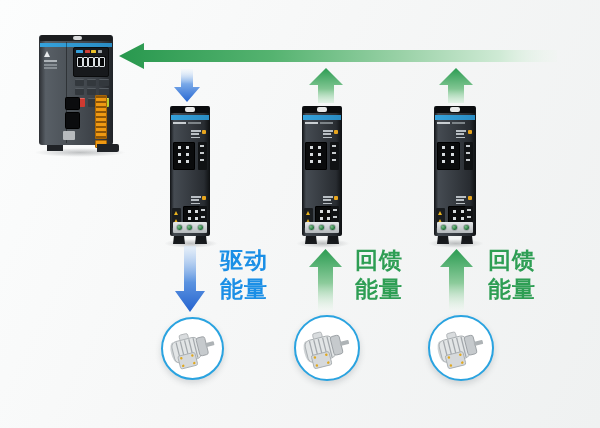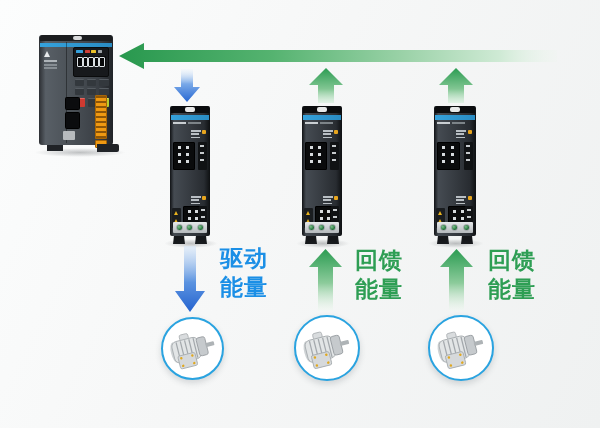--- a/index.html
+++ b/index.html
@@ -4,21 +4,21 @@
 <style>
   html,body{margin:0;padding:0;}
   body{font-family:"Liberation Sans","DejaVu Sans",sans-serif;}
   .canvas{position:relative;width:600px;height:428px;overflow:hidden;
     background:linear-gradient(115deg,#fcfdfd 0%,#f6f7f7 45%,#eff1f1 100%);}
   .abs{position:absolute;}
 
   
   .flow-label{position:absolute;font-weight:700;font-size:23px;line-height:29px;
     letter-spacing:1px;white-space:nowrap;}
-  .flow-label.blue{color:#1b8fe6;font-family:Liberation Mono, monospace;}
+  .flow-label.blue{color:#1b8fe6;}
   .flow-label.green{color:#2e9e54;}
 
   
   .gshadow{position:absolute;height:9px;border-radius:50%;
     background:radial-gradient(ellipse at center,rgba(40,45,50,.28),rgba(40,45,50,0) 70%);}
 
   
   .drive{position:absolute;width:40px;height:138px;}
   .drive .body{position:absolute;left:0;right:0;top:0;bottom:8px;border-radius:2px;
     background:linear-gradient(90deg,#111316 0%,#454b52 10%,#363b41 50%,#282c31 85%,#0e1012 100%);}

